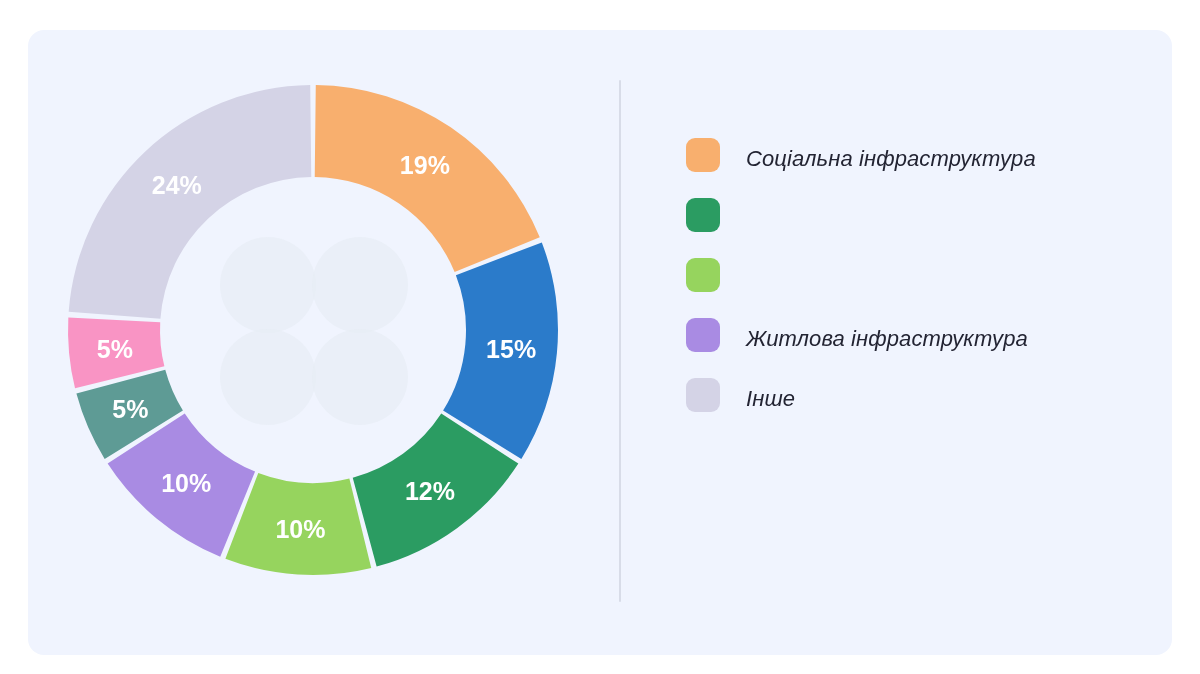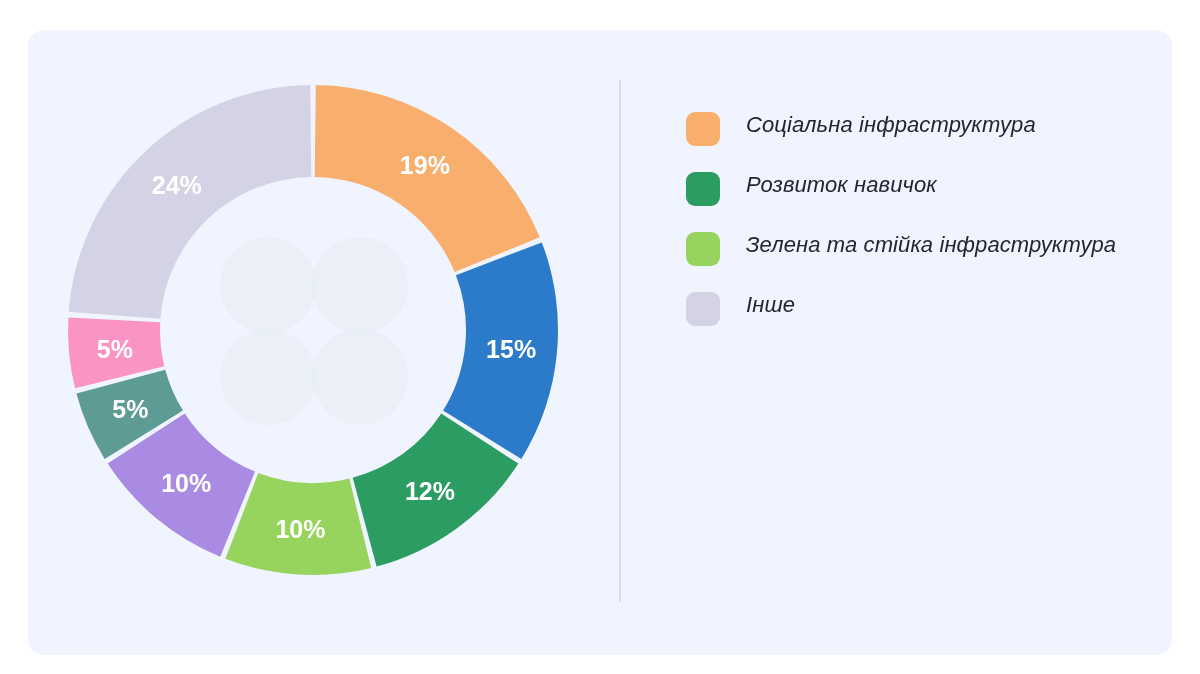--- a/index.html
+++ b/index.html
@@ -65,21 +65,21 @@
   
   #legend {
     position: absolute;
     left: 658px;
     top: 82px;
     width: 470px;
   }
 
   .legend-item {
     display: flex;
-    align-items: flex-start;
+    align-items: flex-end;
     height: 60px;
   }
 
   .legend-swatch {
     width: 34px;
     height: 34px;
     border-radius: 9px;
     flex: 0 0 auto;
   }
 
@@ -130,25 +130,27 @@
 
   <div id="divider"></div>
 
   <div id="legend">
       <div class="legend-item">
         <span class="legend-swatch" style="background: rgb(248, 175, 110);"></span>
         <span class="legend-label">Соціальна інфраструктура</span>
       </div>
       <div class="legend-item">
         <span class="legend-swatch" style="background: rgb(43, 156, 98);"></span>
-        <span class="legend-label">Розвиток навичок</span>
       </div>
       <div class="legend-item">
         <span class="legend-swatch" style="background: rgb(150, 212, 94);"></span>
-        <span class="legend-label">Зелена та стійка інфраструктура</span>
+      </div>
+      <div class="legend-item">
+        <span class="legend-swatch" style="background: rgb(169, 139, 227);"></span>
+        <span class="legend-label">Житлова інфраструктура</span>
       </div>
       <div class="legend-item">
         <span class="legend-swatch" style="background: rgb(212, 211, 230);"></span>
         <span class="legend-label">Інше</span>
       </div>
     </div>
 
 </div>
 
 </body></html>

